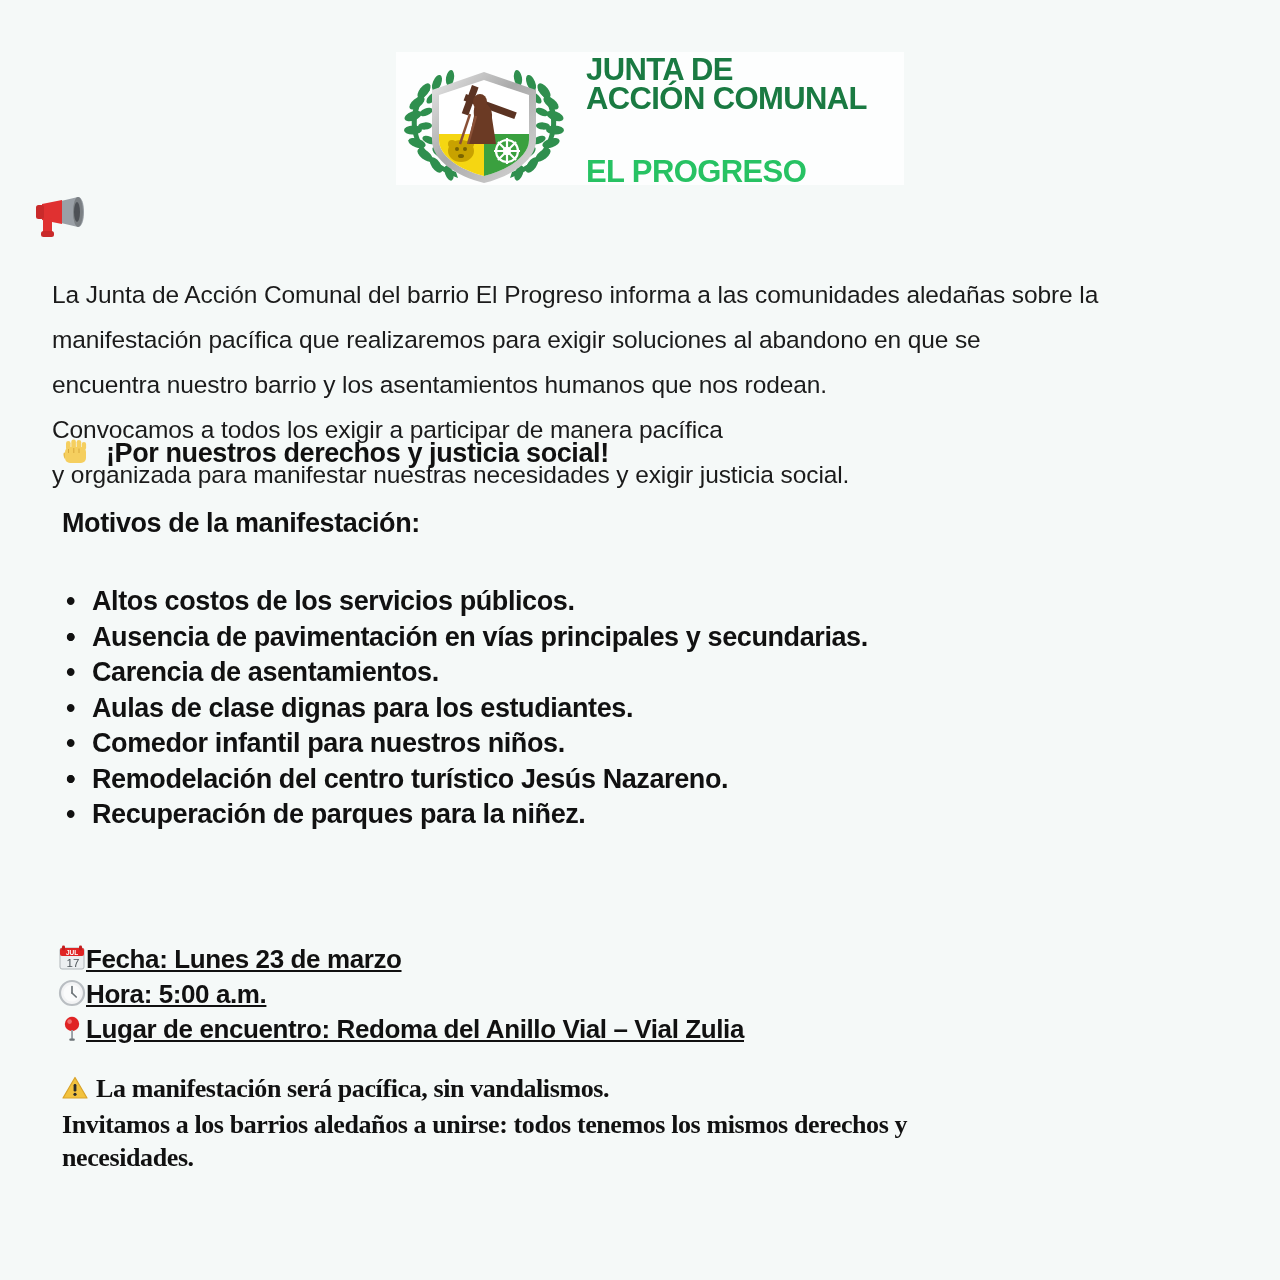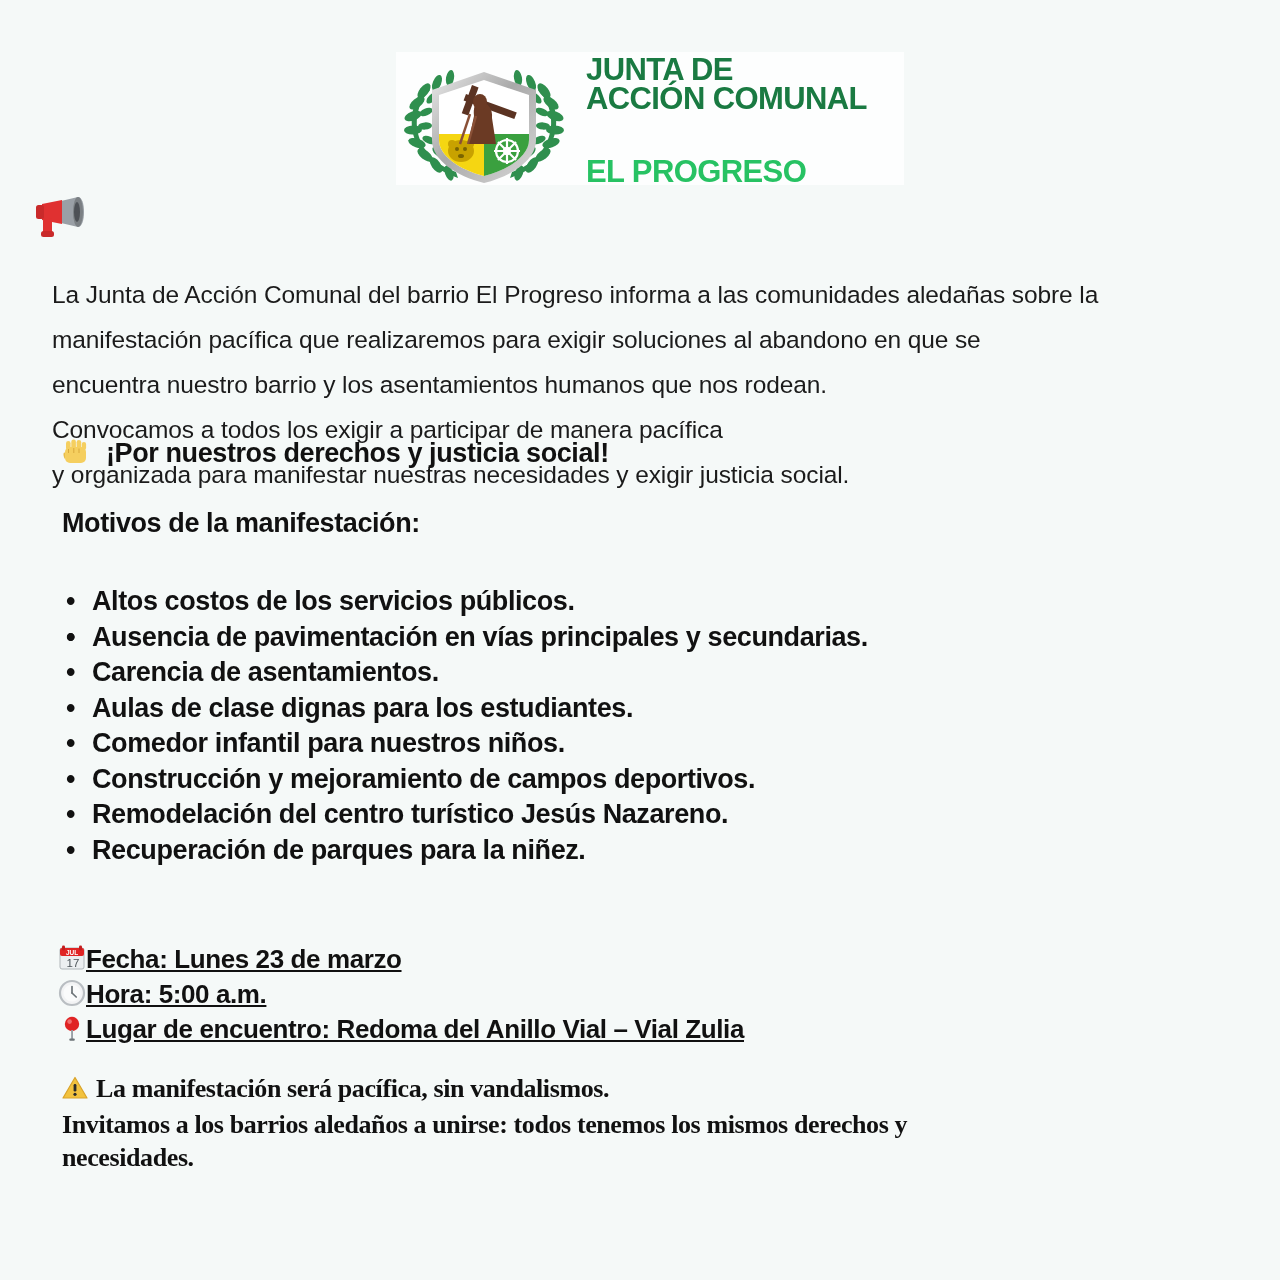--- a/index.html
+++ b/index.html
@@ -326,21 +326,21 @@
 
 <div class="motivos-heading">Motivos de la manifestación:</div>
 
 <ul class="bullets">
   <li><span class="dot">•</span><span>Altos costos de los servicios públicos.</span></li>
   <li><span class="dot">•</span></li>
   <li><span class="dot">•</span><span>Ausencia de pavimentación en vías principales y secundarias.</span></li>
   <li><span class="dot">•</span><span>Carencia de asentamientos.</span></li>
   <li><span class="dot">•</span><span>Aulas de clase dignas para los estudiantes.</span></li>
   <li><span class="dot">•</span><span>Comedor infantil para nuestros niños.</span></li>
-  <li><span class="dot">•</span><span>Construcción y mejoramiento de campos deportivos.</span></li>
+  <li><span class="dot">•</span></li>
   <li><span class="dot">•</span><span>Remodelación del centro turístico Jesús Nazareno.</span></li>
   <li><span class="dot">•</span><span>Recuperación de parques para la niñez.</span></li>
 </ul>
 
 <div class="details">
 
   <div class="detail-row">
     <span class="emoji">
       <svg width="28" height="28" viewBox="0 0 28 28" xmlns="http://www.w3.org/2000/svg">
         <rect x="2" y="4" width="24" height="21" rx="2" fill="#eceff1" stroke="#b0b6ba" stroke-width="1"></rect>

